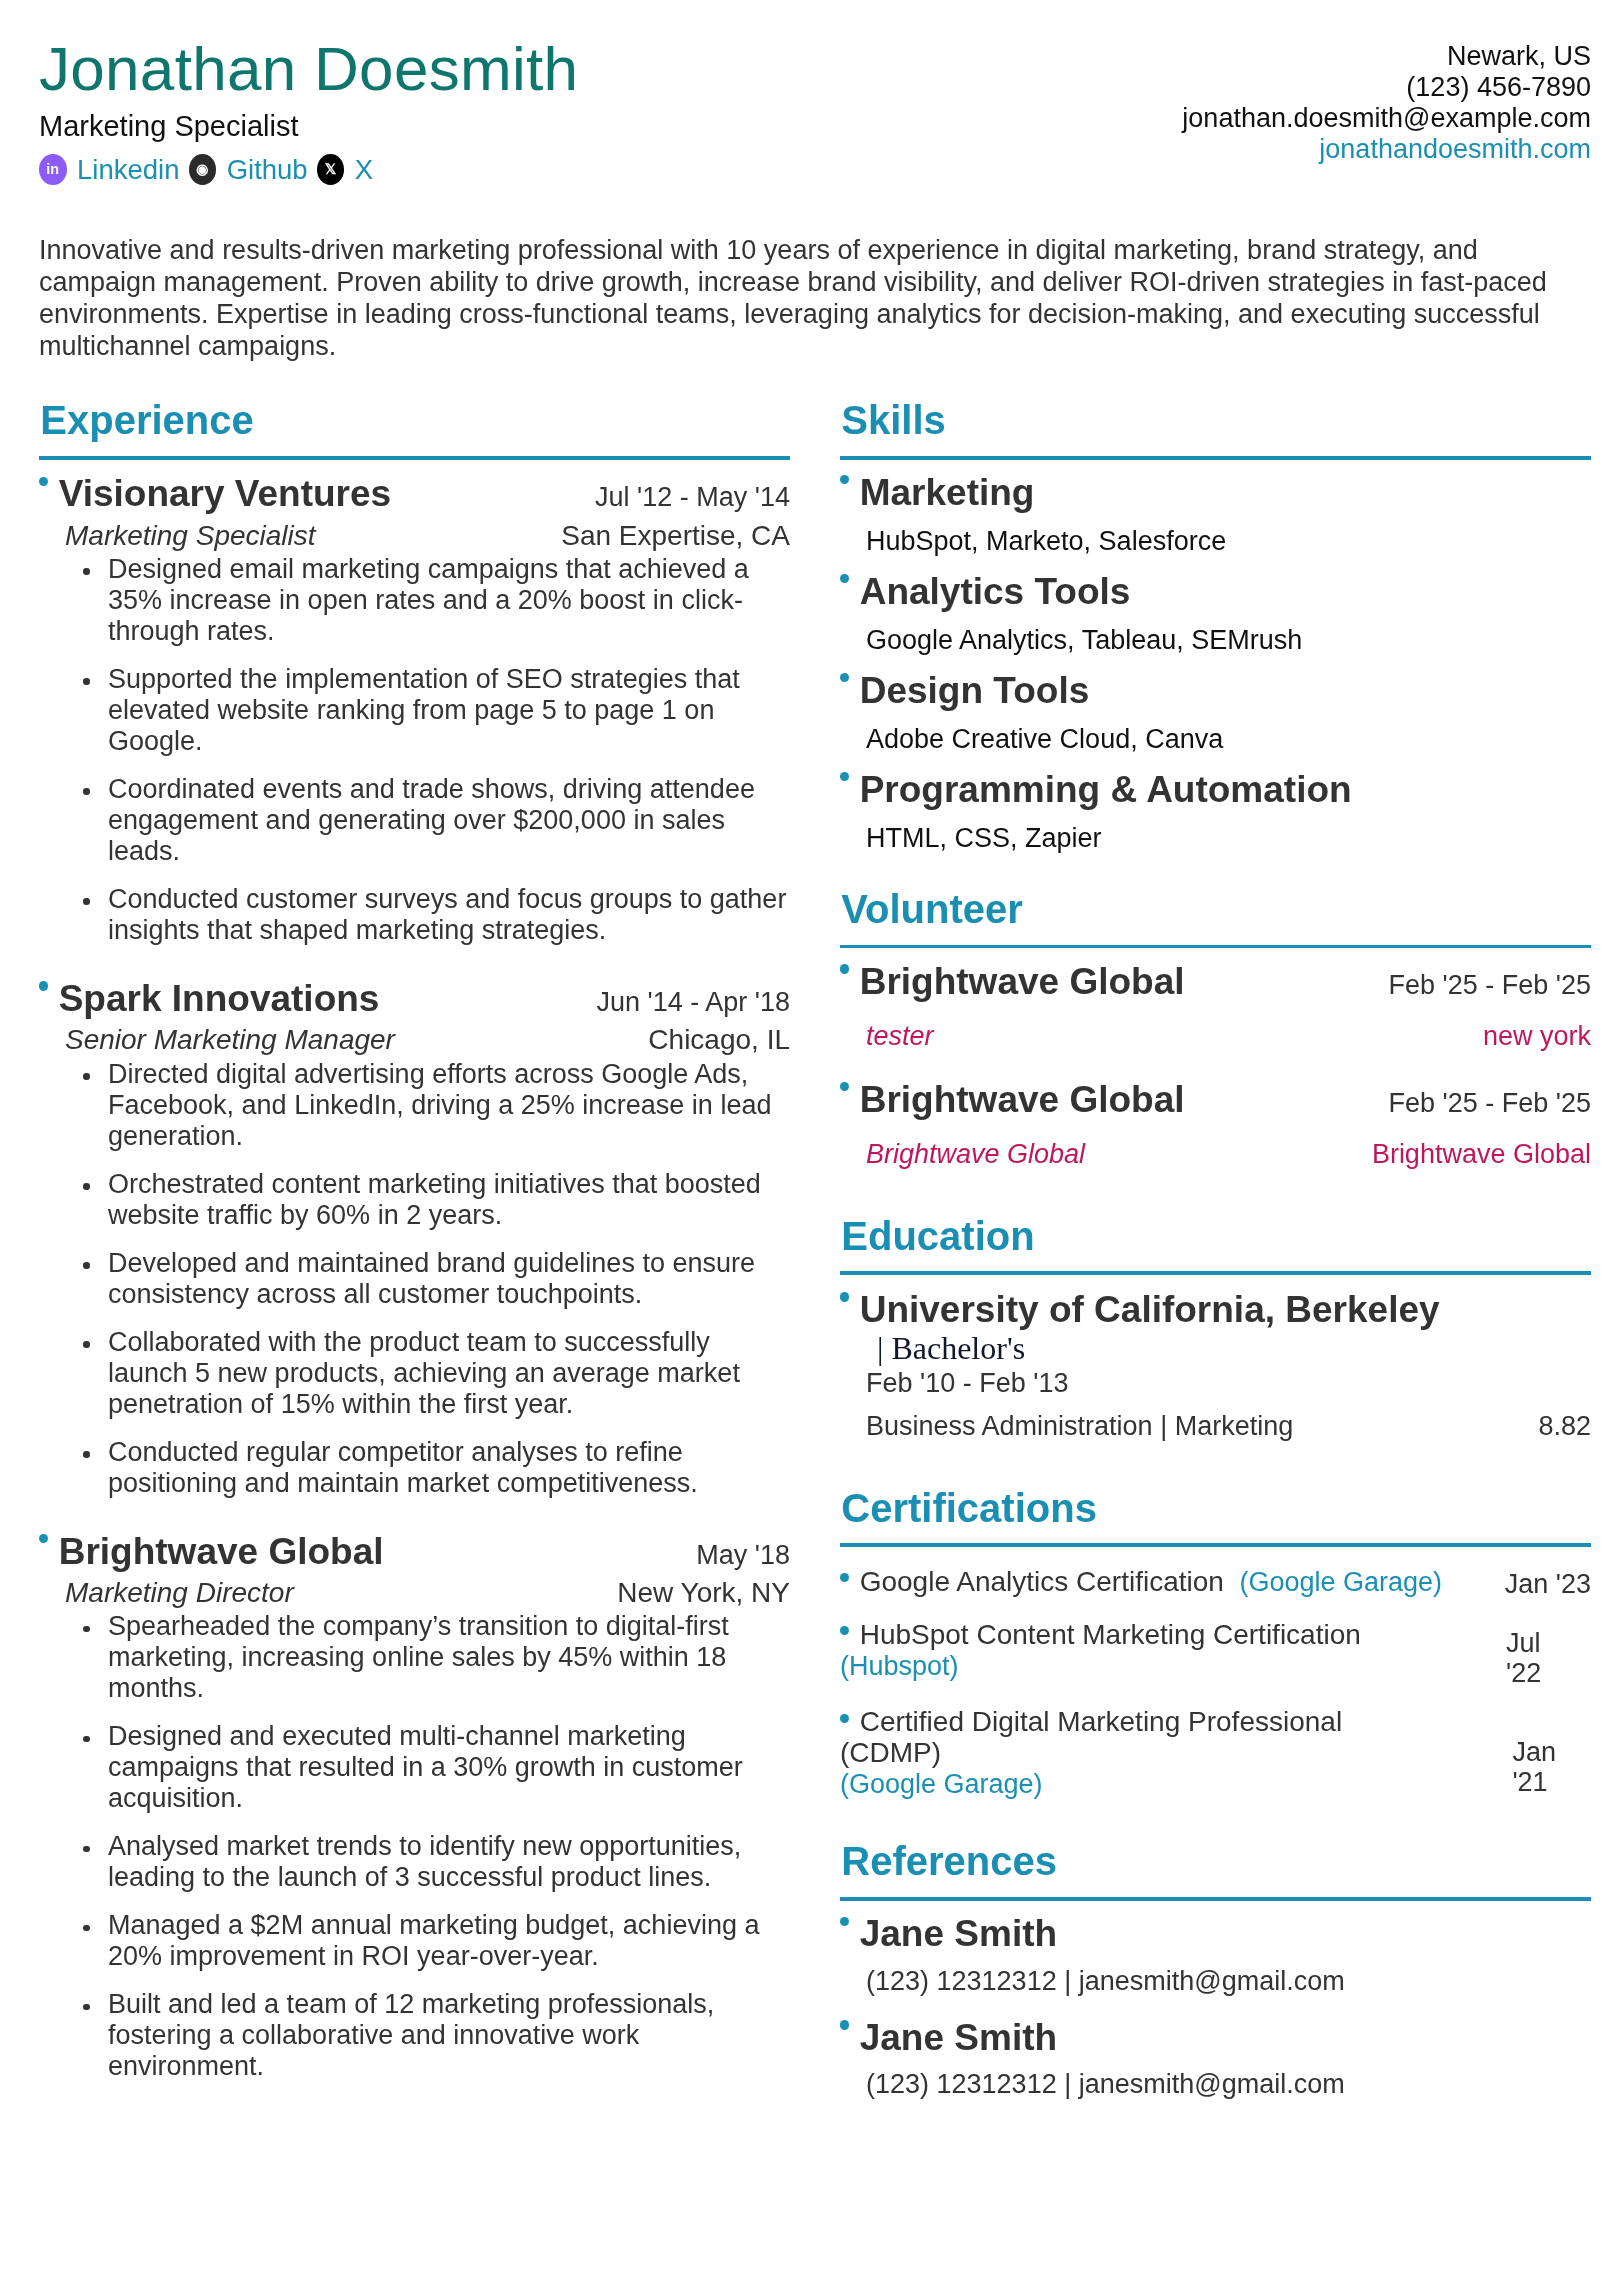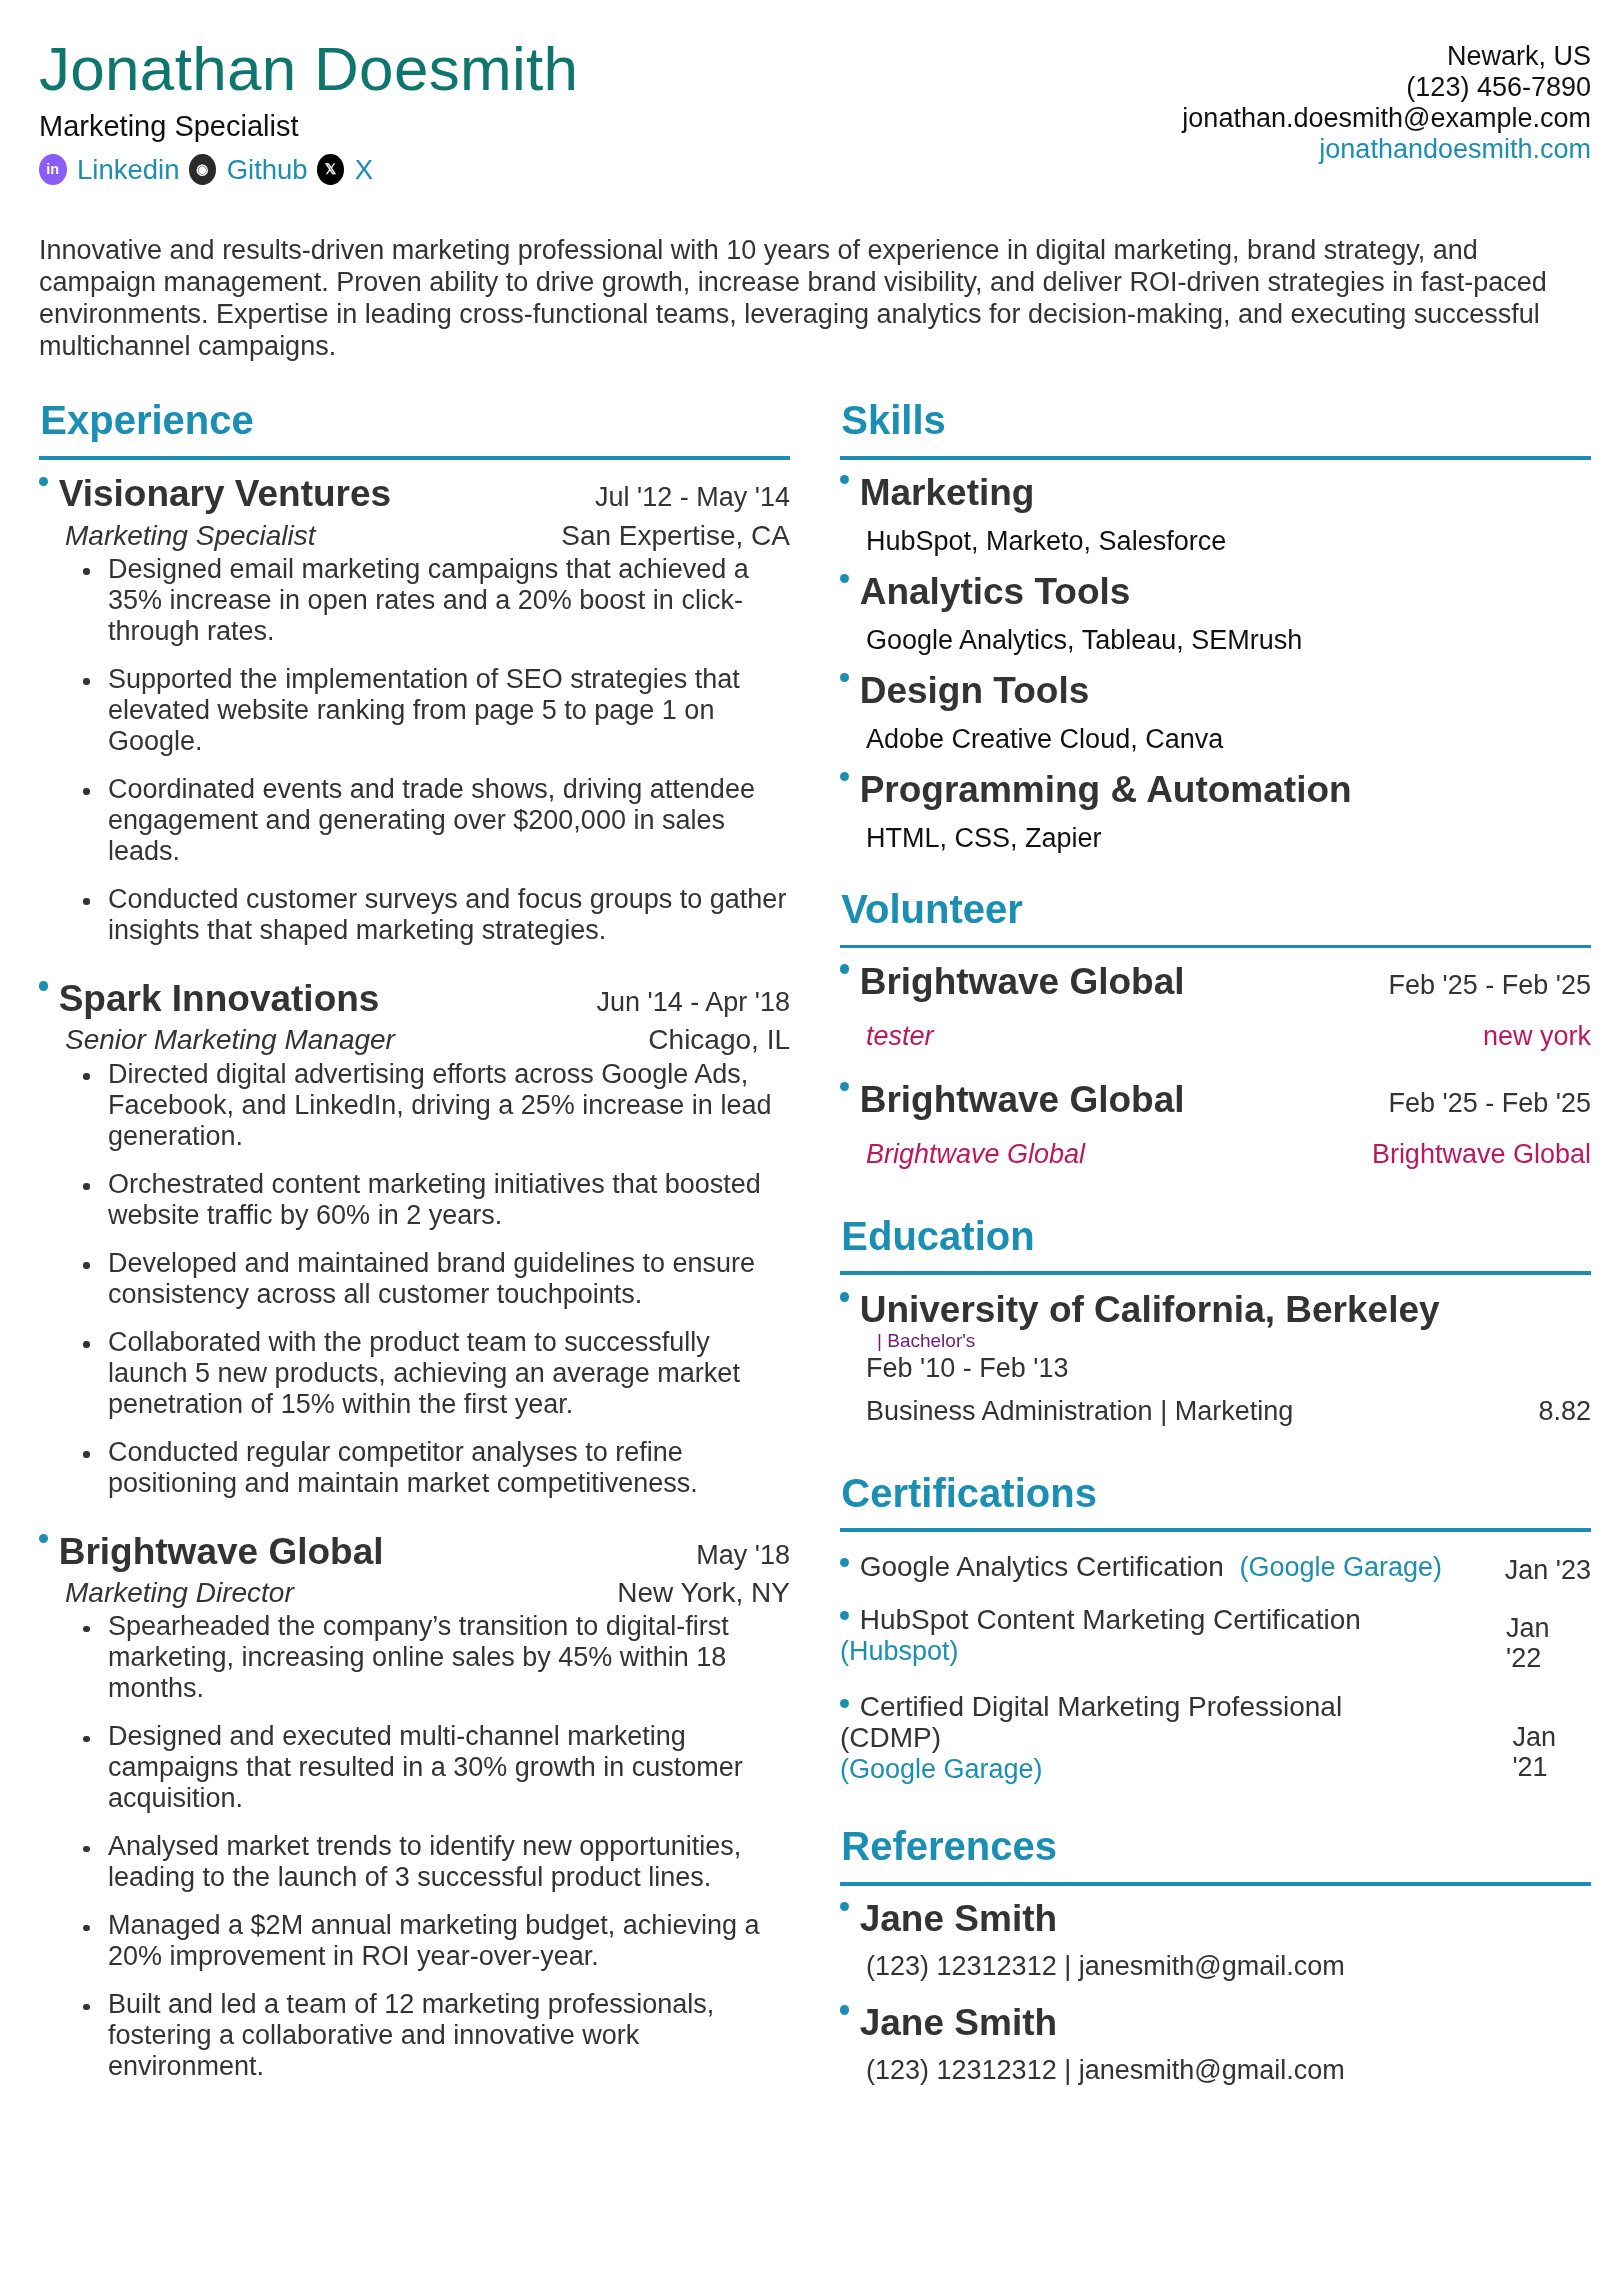--- a/index.html
+++ b/index.html
@@ -49,21 +49,21 @@
   .skill-val { padding-left: 26px; margin-top: 14.4px; font-size: 27px; color: #111; line-height: 1; }
 
   
   .vol { margin-top: 14.4px; }
   .vol + .vol { margin-top: 29px; }
   .vol-sub { padding-left: 26px; margin-top: 19px; font-size: 27px; line-height: 1.15; color: #be185d; }
   .vol-sub .t { font-style: italic; }
 
   
   .edu { margin-top: 15.7px; }
-  .edu-line { padding-left: 26px; font-size: 19px; line-height: 1.15; color: #701a75; }
+  .edu-line { padding-left: 26px; font-size: 32px; line-height: 1.15; color: #0f172a; font-family: Liberation Serif, serif; }
   .edu-date { padding-left: 26px; font-size: 27px; line-height: 1.15; color: #333; margin-top: 1.3px; }
   .edu-field { padding-left: 26px; font-size: 27px; display: flex; justify-content: space-between; margin-top: 11.8px; color: #333; }
 
   
   .cert { display: flex; justify-content: space-between; margin-top: 18.3px; font-size: 28px; line-height: 31px; color: #333; }
   .cert .cdot { display: inline-block; width: 9.2px; height: 9.2px; border-radius: 50%; background: #1b8fb3; margin-right: 10.5px; vertical-align: 0.3em; }
   .cert .issuer { color: #1b8fb3; font-size: 27px; }
   .cert .cdate { text-align: left; font-size: 27px; flex: 0 0 auto; }
 
   
@@ -221,21 +221,21 @@
   </div>
 
   <div class="sec-title sp-cert">Certifications</div>
   <div class="sec-rule"></div>
   <div class="cert">
     <div style="flex:1;"><span class="cdot"></span><span>Google Analytics Certification</span>&nbsp;&nbsp;<span class="issuer">(Google Garage)</span></div>
     <div class="cdate" style="padding-top:3.9px;">Jan '23</div>
   </div>
   <div class="cert">
     <div style="width:589px;"><span class="cdot"></span><span>HubSpot Content Marketing Certification</span><br><span class="issuer" style="padding-left:0;">(Hubspot)</span></div>
-    <div class="cdate" style="width:59px; margin-right:26px; padding-top:9.2px; line-height:30px;">Jan '22</div>
+    <div class="cdate" style="width:59px; margin-right:26px; padding-top:9.2px; line-height:30px;">Jul '22</div>
   </div>
   <div class="cert">
     <div style="width:589px;"><span class="cdot"></span><span>Certified Digital Marketing Professional (CDMP)</span><br><span class="issuer">(Google Garage)</span></div>
     <div class="cdate" style="width:59px; margin-right:19.6px; padding-top:31px; line-height:30px;">Jan '21</div>
   </div>
 
   <div class="sec-title sp-ref">References</div>
   <div class="sec-rule"></div>
   <div class="ref">
     <div class="job-head"><span class="dot"></span><span>Jane Smith</span></div>

